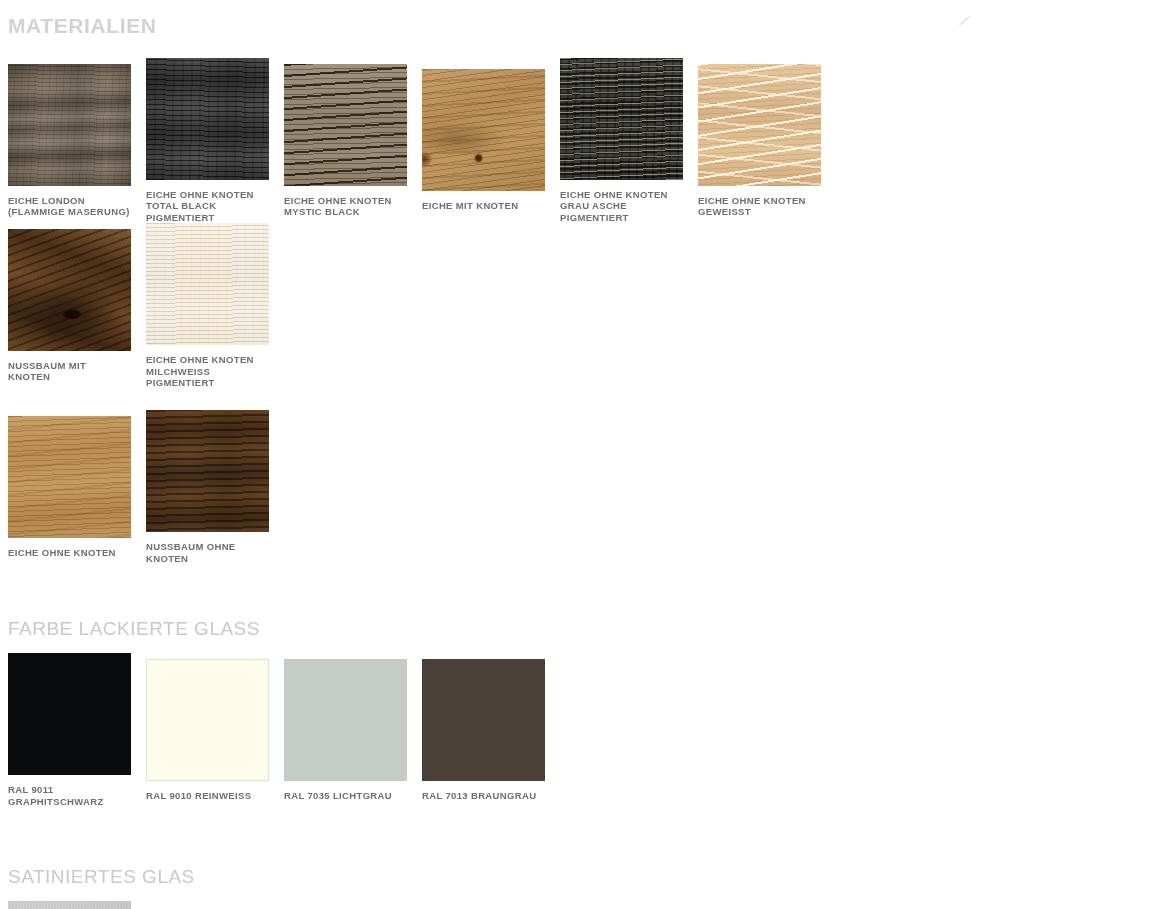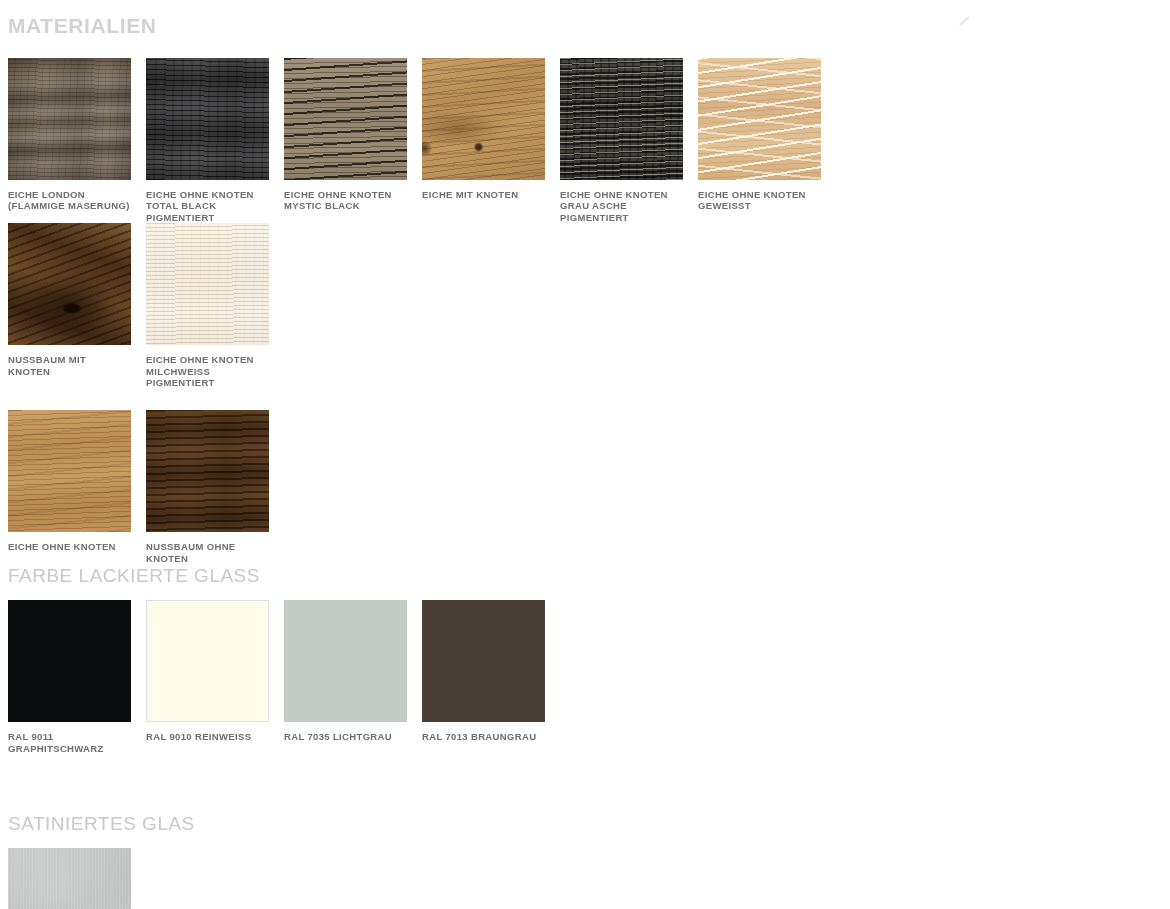--- a/index.html
+++ b/index.html
@@ -57,21 +57,21 @@
     height: 2px;
     background: #e4e4e4;
     transform: rotate(-42deg);
     border-radius: 1px;
   }
 
   
   .grid {
     display: flex;
     flex-wrap: wrap;
-    align-items: flex-start;
+    align-items: center;
     width: 918px;
   }
 
   .swatch-cell {
     width: 123px;
     margin-right: 15px;
     margin-bottom: 0;
   }
 
   .swatch {
@@ -91,21 +91,21 @@
     color: #6e6e6e;
     line-height: 11.4px;
     margin-top: 9px;
     text-transform: uppercase;
   }
 
   
   .sec-woods      { margin-top: 19px; }
   .woods-row1     { margin-top: 12px; }
   .woods-row2     { margin-top: 22px; }
-  .sec-glass      { }
+  .sec-glass      { margin-top: 53px; }
   .glass-row      { margin-top: 12px; }
   .sec-satin      { margin-top: 58px; }
   .satin-row      { margin-top: 12px; }
 
   
   .wood-london {
     background-color: #6d6152;
     background-image:
       linear-gradient(178deg, rgba(0,0,0,0.30) 0%, rgba(0,0,0,0) 12%, rgba(255,255,255,0.07) 22%, rgba(0,0,0,0.22) 33%,
         rgba(255,255,255,0.10) 44%, rgba(0,0,0,0.16) 52%, rgba(255,255,255,0.12) 63%, rgba(0,0,0,0.26) 74%,

